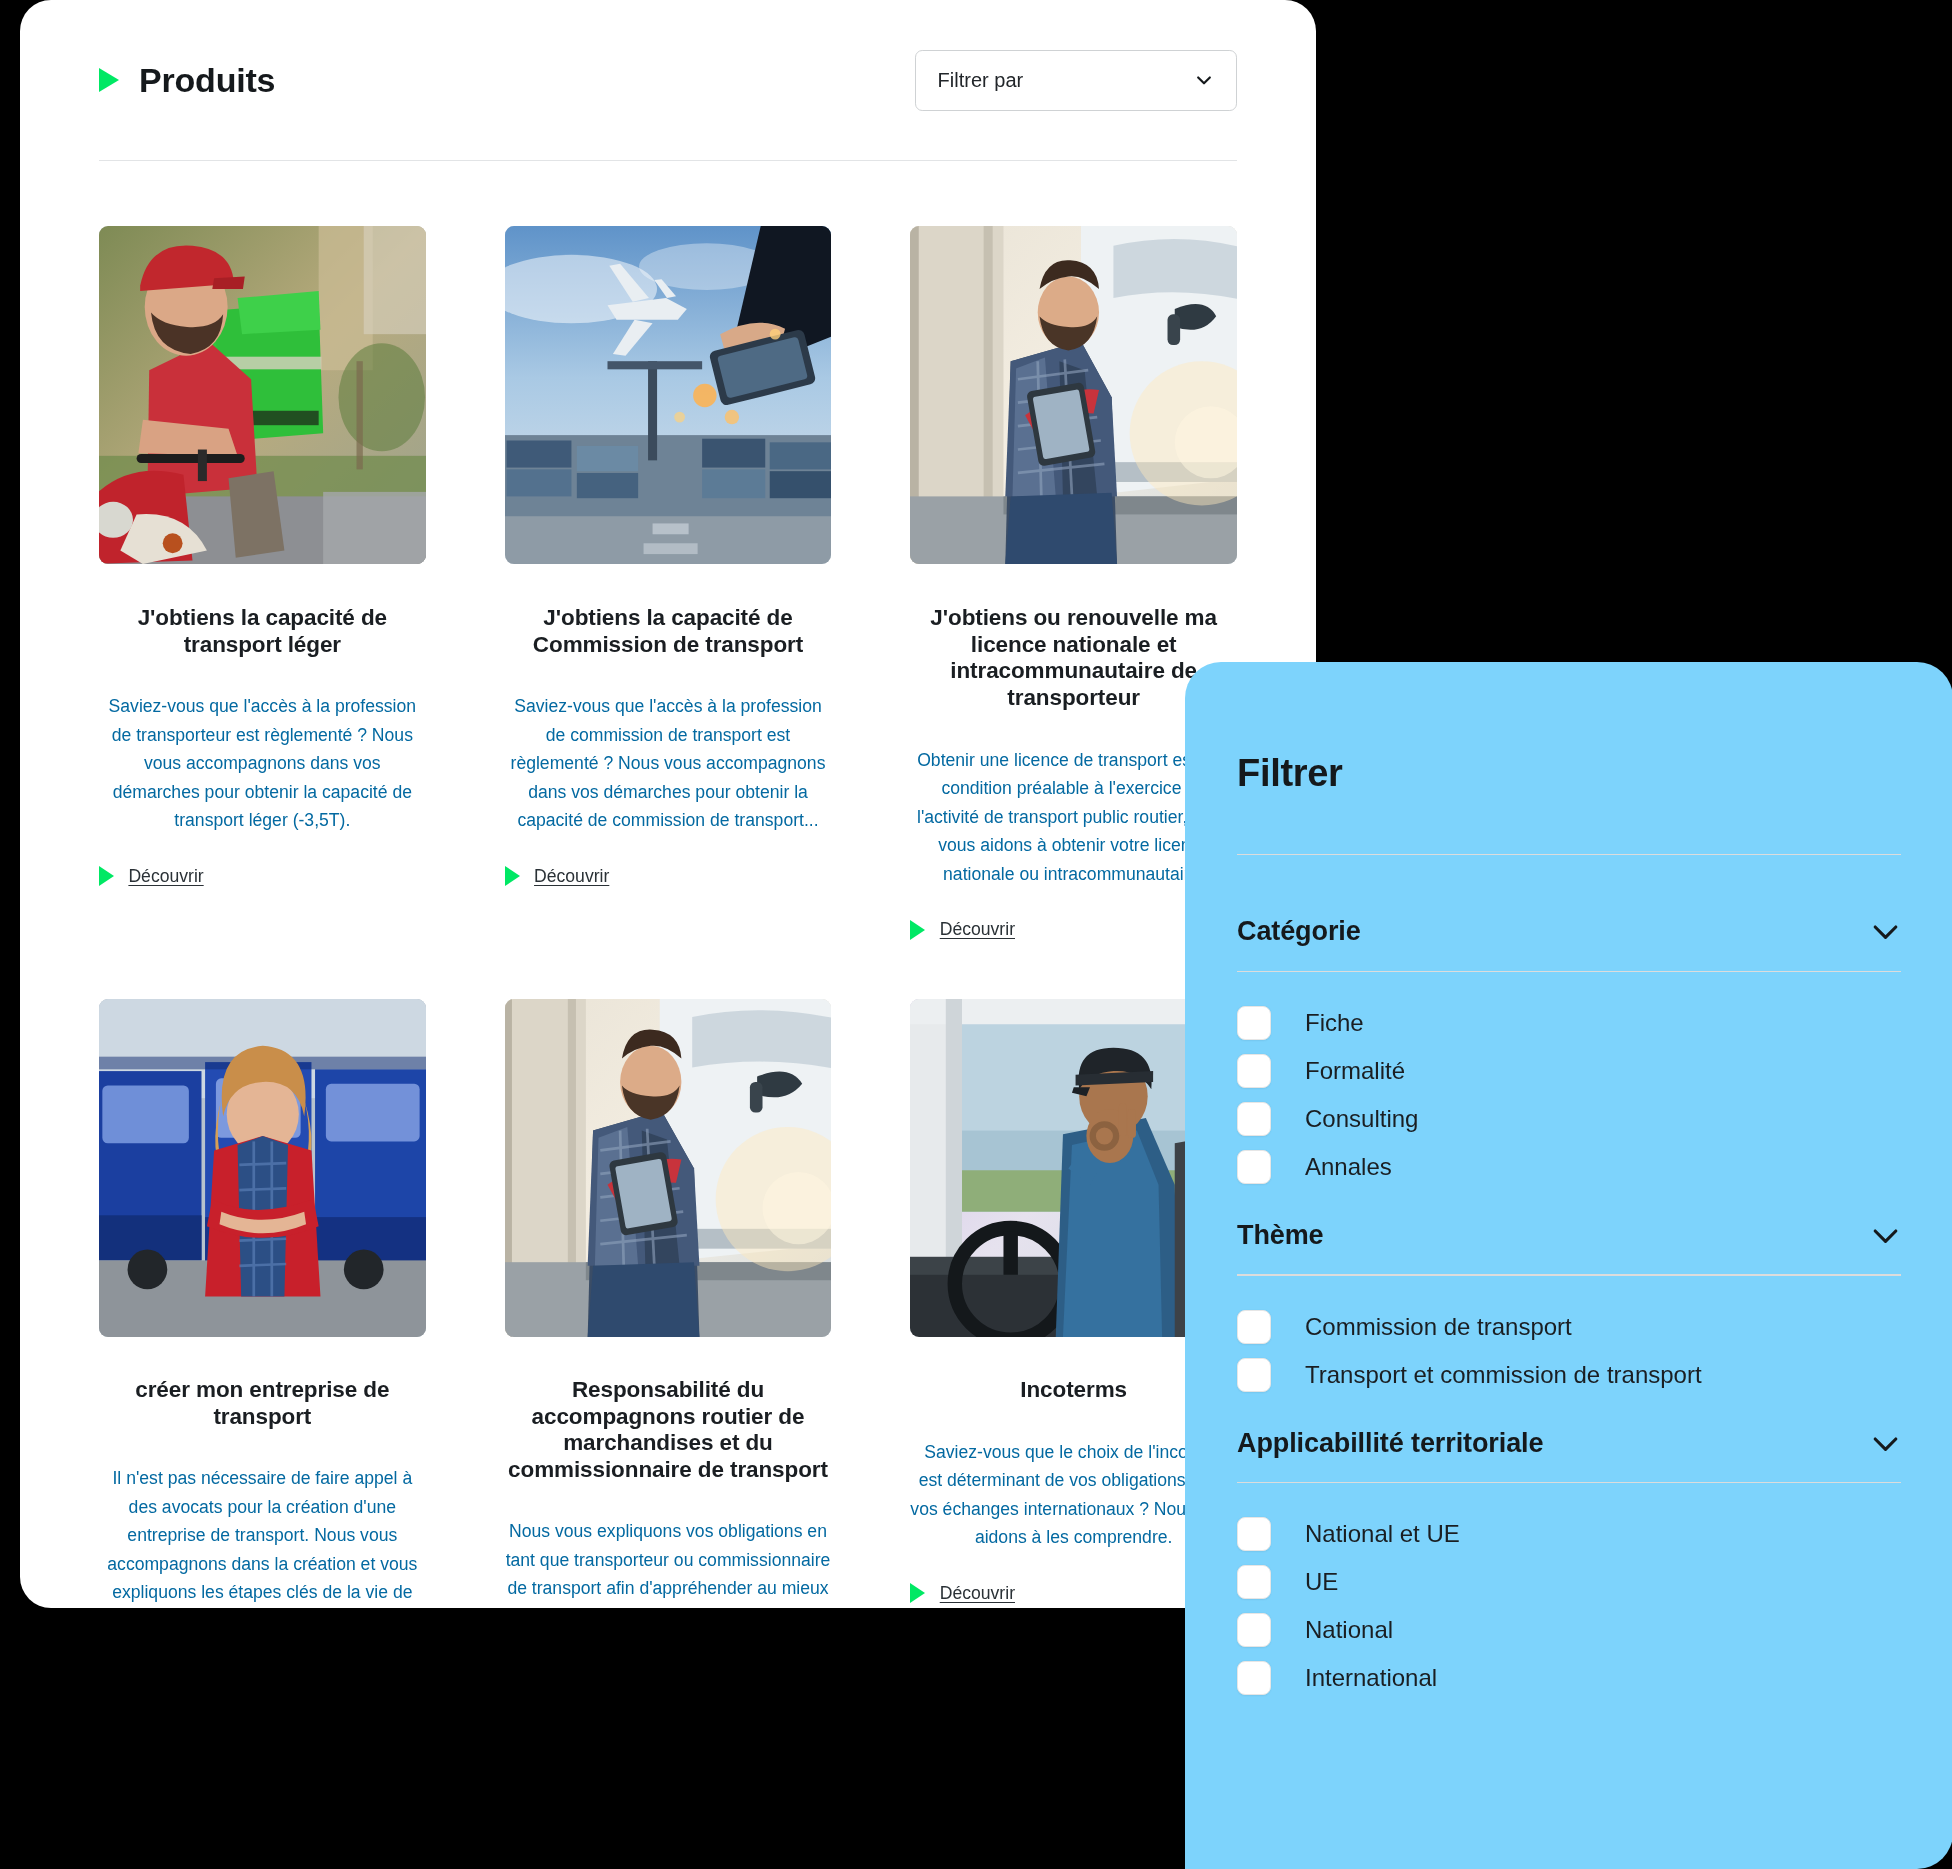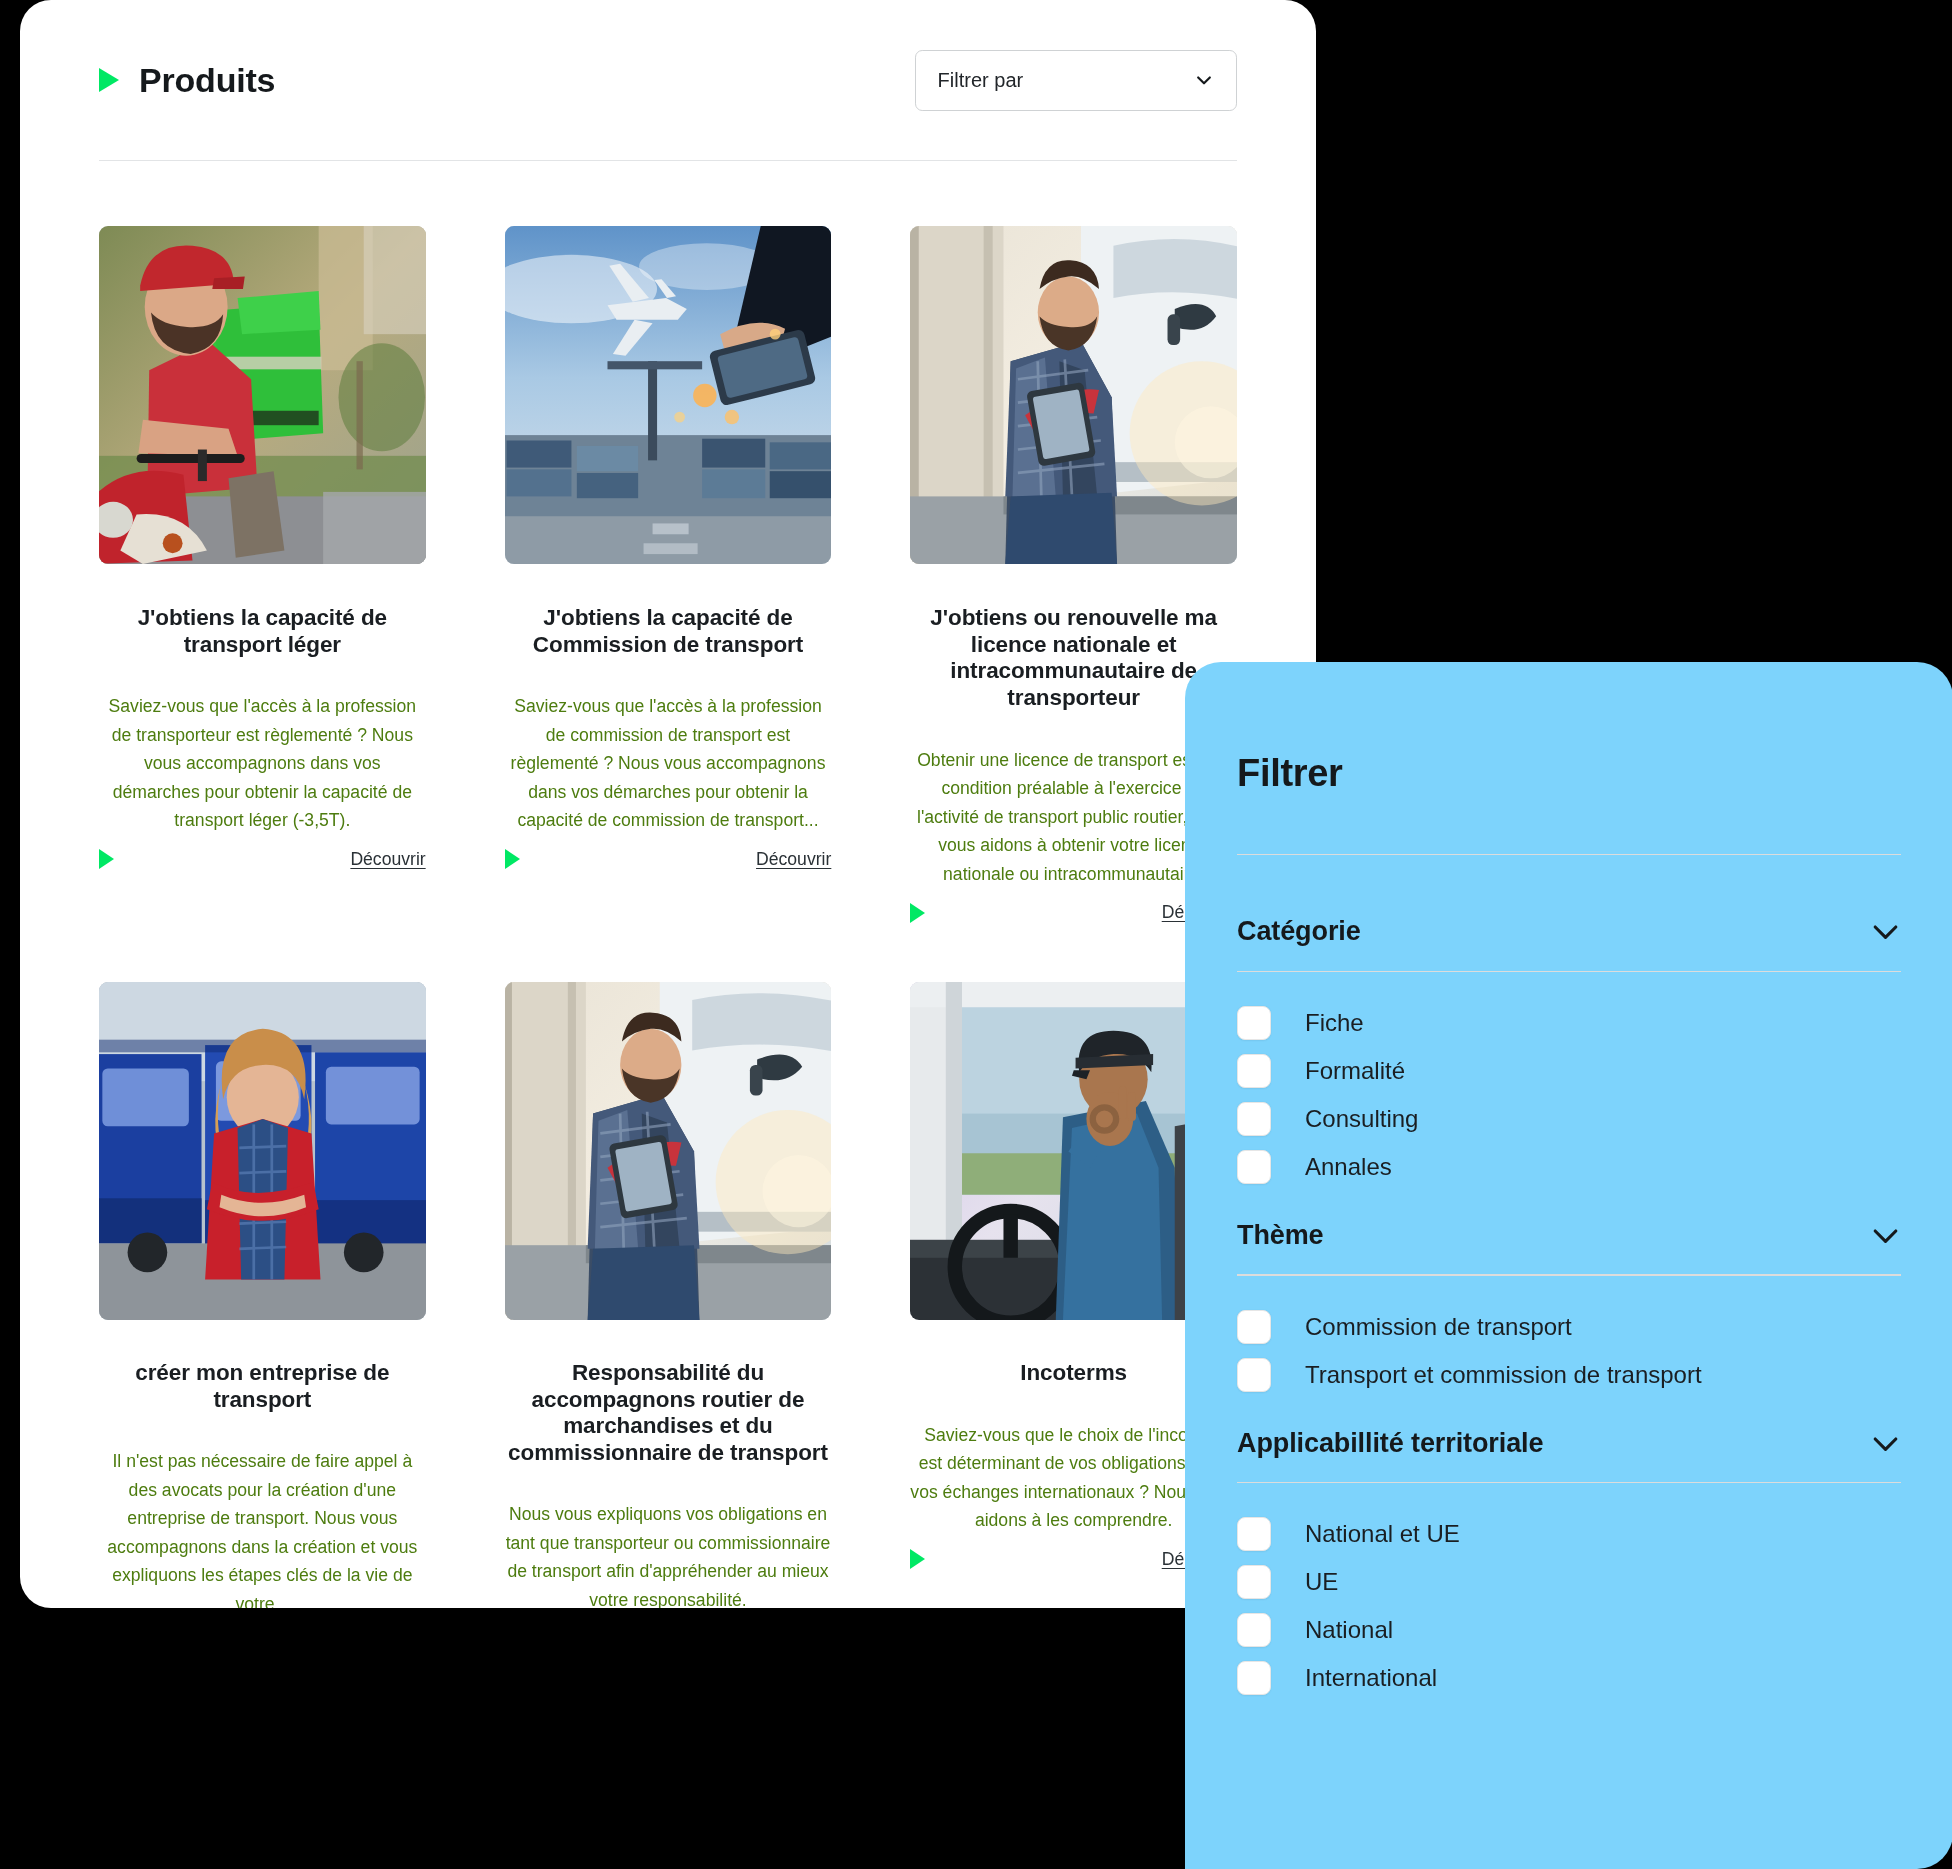--- a/index.html
+++ b/index.html
@@ -76,25 +76,25 @@
 
   .card-title {
     margin-top: 41px;
     font-size: 22.5px; font-weight: bold; line-height: 1.18;
     color: #1a1e22; text-align: center;
     letter-spacing: -0.1px;
   }
   .card-desc {
     margin-top: 34px;
     font-size: 17.6px; line-height: 1.62;
-    color: #4d7c0f; text-align: center;
+    color: #0369a1; text-align: center;
   }
   .card-cta {
-    margin-top: 14px;
-    display: flex; align-items: center; justify-content: space-between; gap: 14.4px;
+    margin-top: 31px;
+    display: flex; align-items: center; justify-content: flex-start; gap: 14.4px;
     cursor: pointer;
   }
   .cta-tri {
     width: 0; height: 0;
     border-left: 15.3px solid #00e864;
     border-top: 10px solid transparent;
     border-bottom: 10px solid transparent;
   }
   .cta-label {
     font-size: 17.6px; color: #2a3136;

